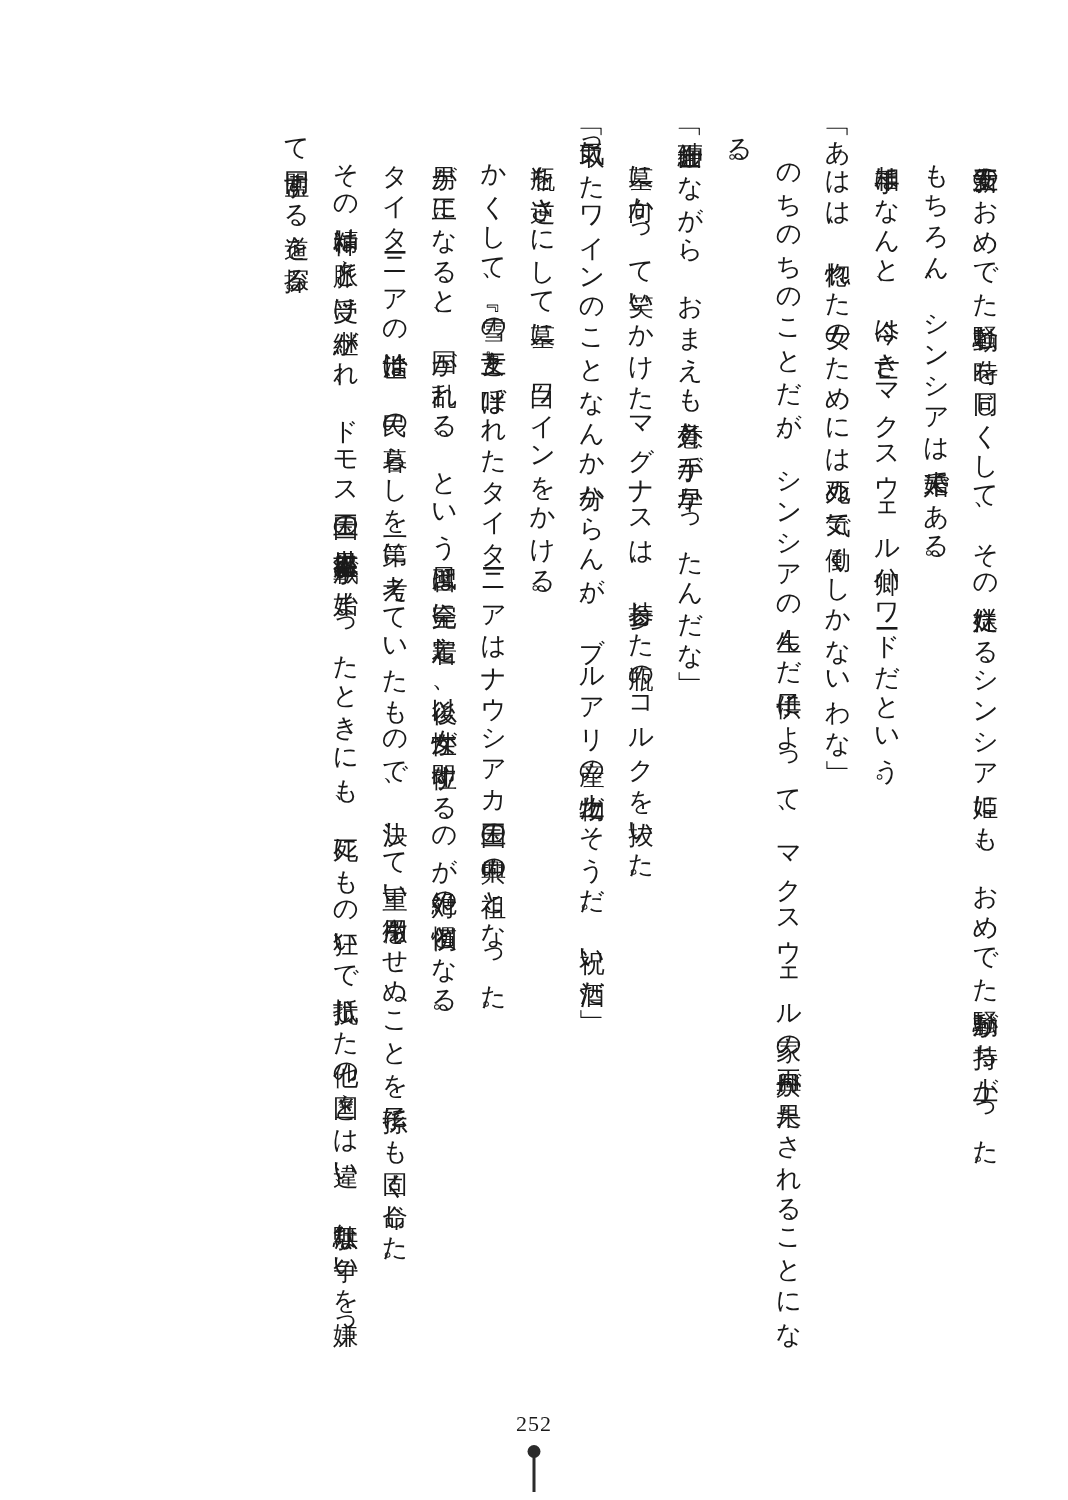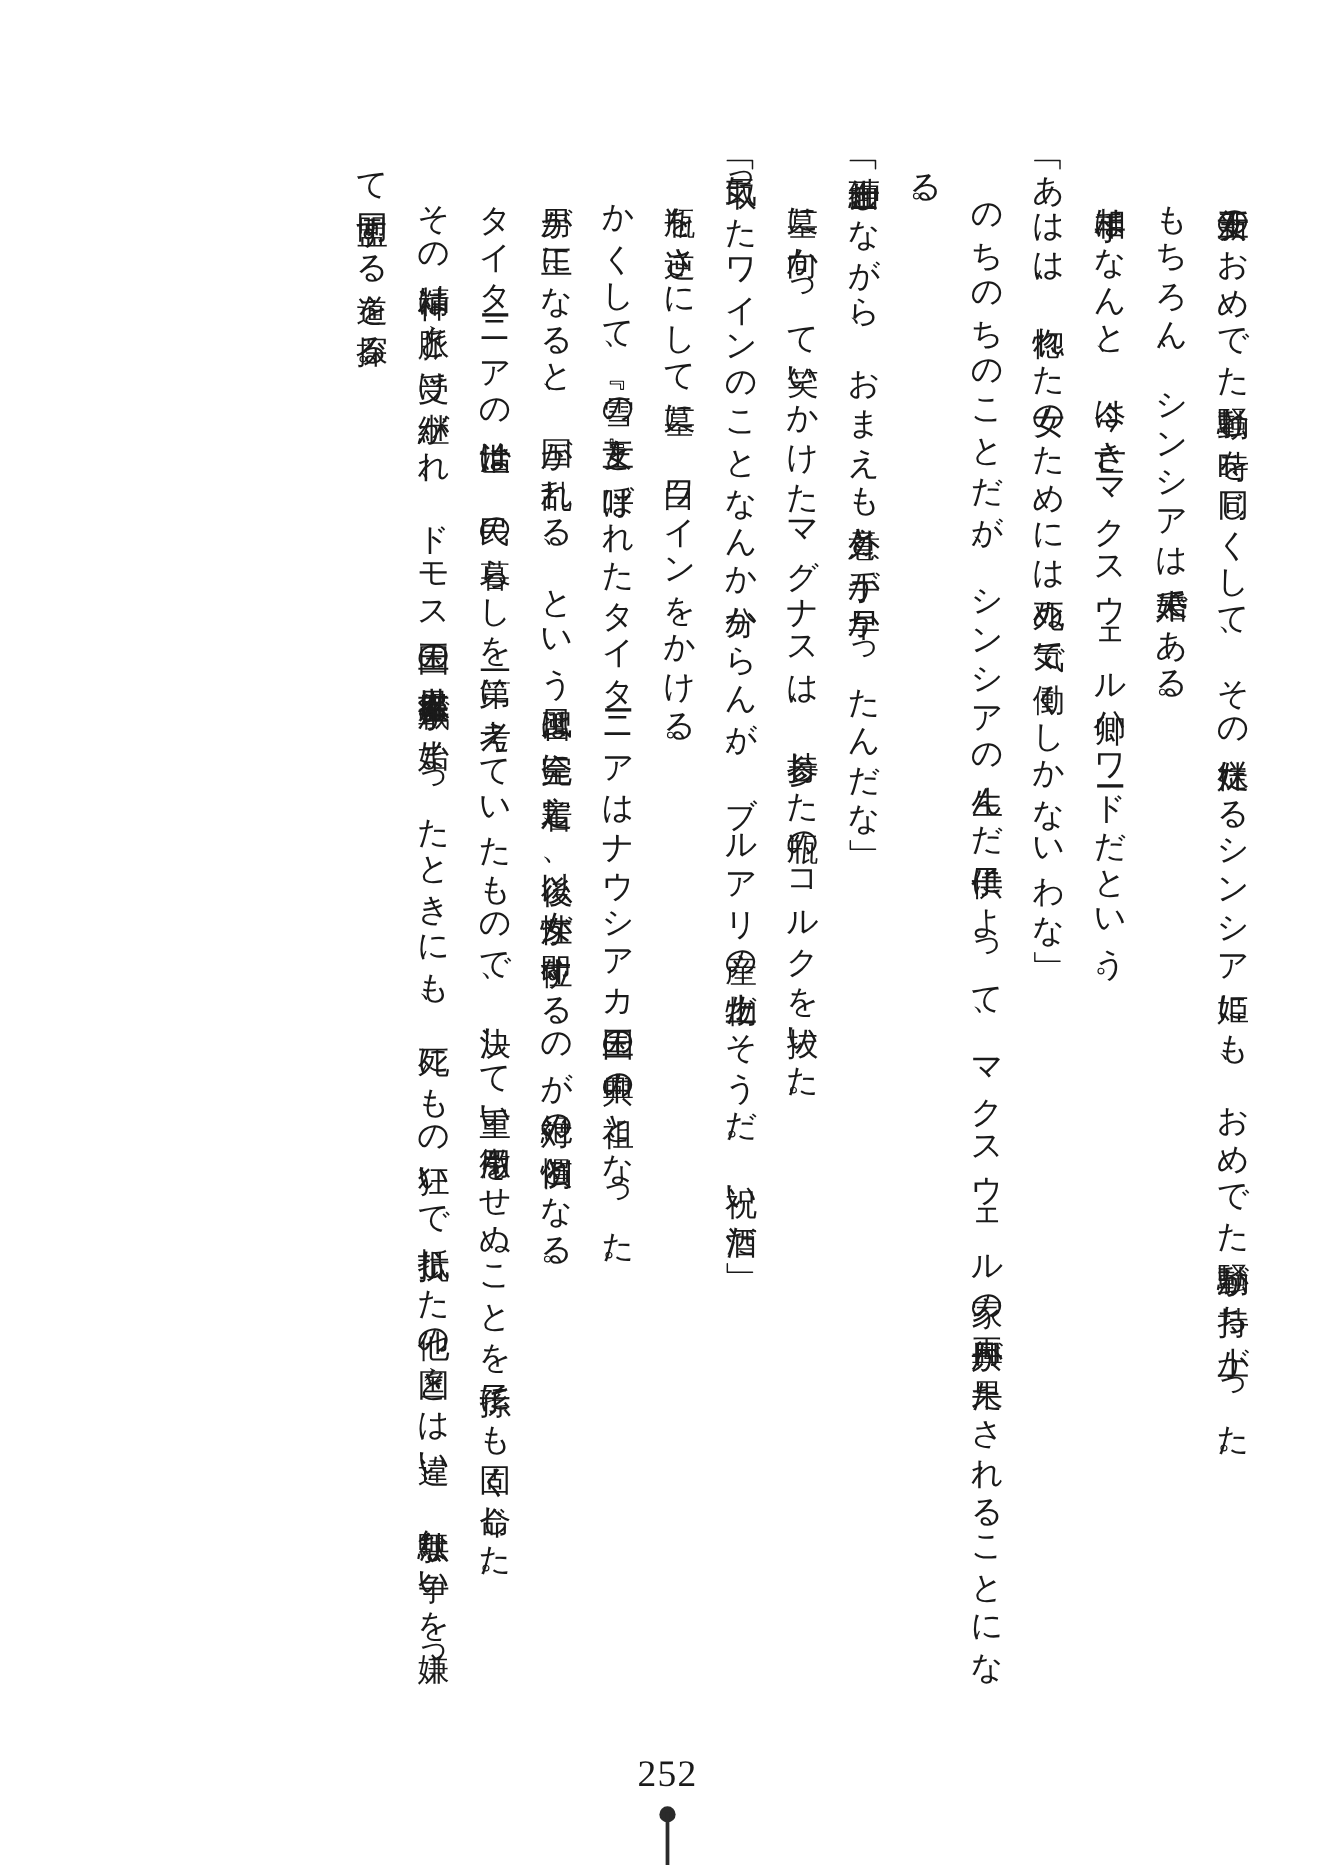--- a/index.html
+++ b/index.html
@@ -42,21 +42,21 @@
   .para.noindent {
     text-indent: 0;
   }
   .page-number {
     position: absolute;
     left: 0;
     right: 0;
     bottom: 63px;
     text-align: center;
     font-family: "Liberation Serif", "DejaVu Serif", serif;
-    font-size: 30px;
+    font-size: 22px;
     color: #1a1a1a;
     letter-spacing: 1px;
   }
   .footer-mark {
     position: absolute;
     bottom: 8px;
     left: 50%;
     transform: translateX(-50%);
     width: 3px;
     height: 42px;

